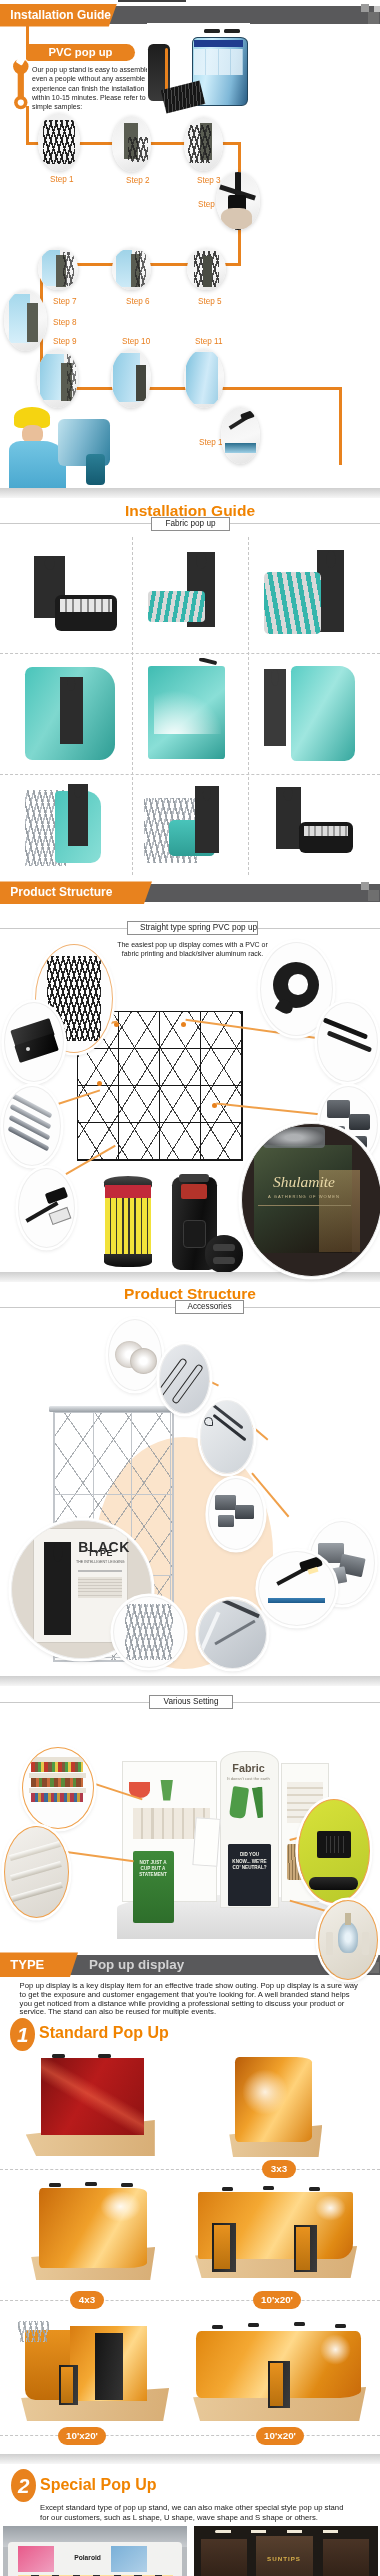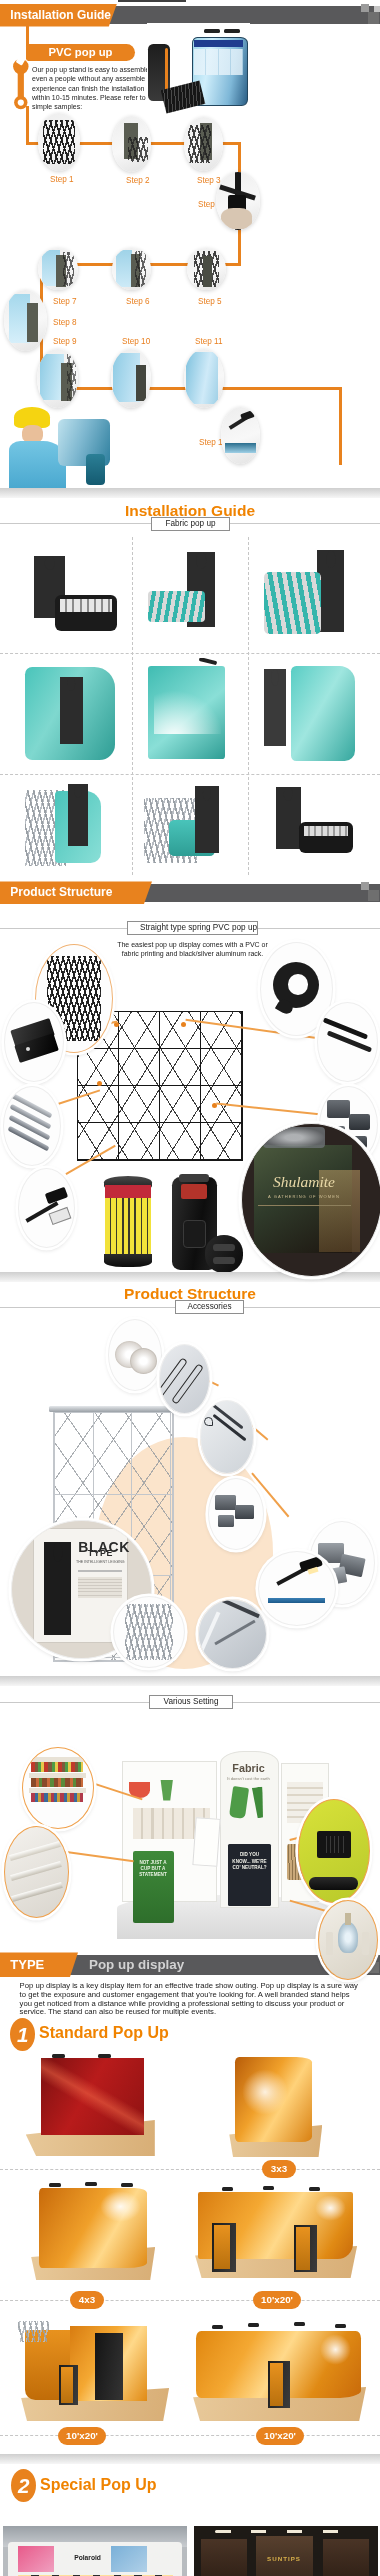--- a/index.html
+++ b/index.html
@@ -513,20 +513,21 @@
     <div class="p" style="left:144px;top:3.1px;width:11.3px;height:3.6px;background:#222;border-radius:1.5px;"></div>
   </div>
   <div class="pill" style="left:58px;top:2427px;width:48px;">10'x20'</div>
   <div class="pill" style="left:256px;top:2427px;width:48px;">10'x20'</div>
   <div class="dashH" style="left:0;top:2435px;width:380px;"></div>
 
   <div class="band" style="top:2454px;"></div>
 
   <div class="numell" style="left:11.3px;top:2469px;width:25px;height:33px;font-size:20.6px;">2</div>
   <div class="abs" style="left:40px;top:2476px;color:#f08300;font-size:16px;font-weight:bold;">Special Pop Up</div>
+  <div class="abs" style="left:40px;top:2503px;width:309px;font-size:7.7px;line-height:9.8px;">Except standard type of pop up stand, we can also make other special style pop up stand for our customers, such as L shape, U shape, wave shape and S shape or others.</div>
 
   <div class="photo" style="left:2.6px;top:2526px;width:184px;height:72px;background:#b8bcc0;">
     <div class="p" style="left:0;top:0;width:184px;height:20.6px;background:linear-gradient(#9aa0a6,#c8ccd0);"></div>
     <div class="p" style="left:5.2px;top:15.5px;width:174px;height:41px;background:#f2f2f0;border-radius:4.1px;"></div>
     <div class="p" style="left:15.5px;top:19.6px;width:36px;height:26px;background:linear-gradient(140deg,#e85a8a,#f0a0c0);"></div>
     <div class="p" style="left:108px;top:19.6px;width:36px;height:26px;background:linear-gradient(140deg,#7ab0d8,#b0d0e8);"></div>
     <div class="ctext" style="left:62px;top:28px;width:46px;font-size:6.7px;font-weight:bold;color:#222;">Polaroid</div>
     <div class="p" style="left:15.5px;top:49px;width:155px;height:9.3px;background:repeating-linear-gradient(to right,#ffdf9a 0 13.4px,#2c2c2c 13.4px 20.6px);"></div>
   </div>
   <div class="photo" style="left:194px;top:2526px;width:184px;height:72px;background:#1e1a16;">

